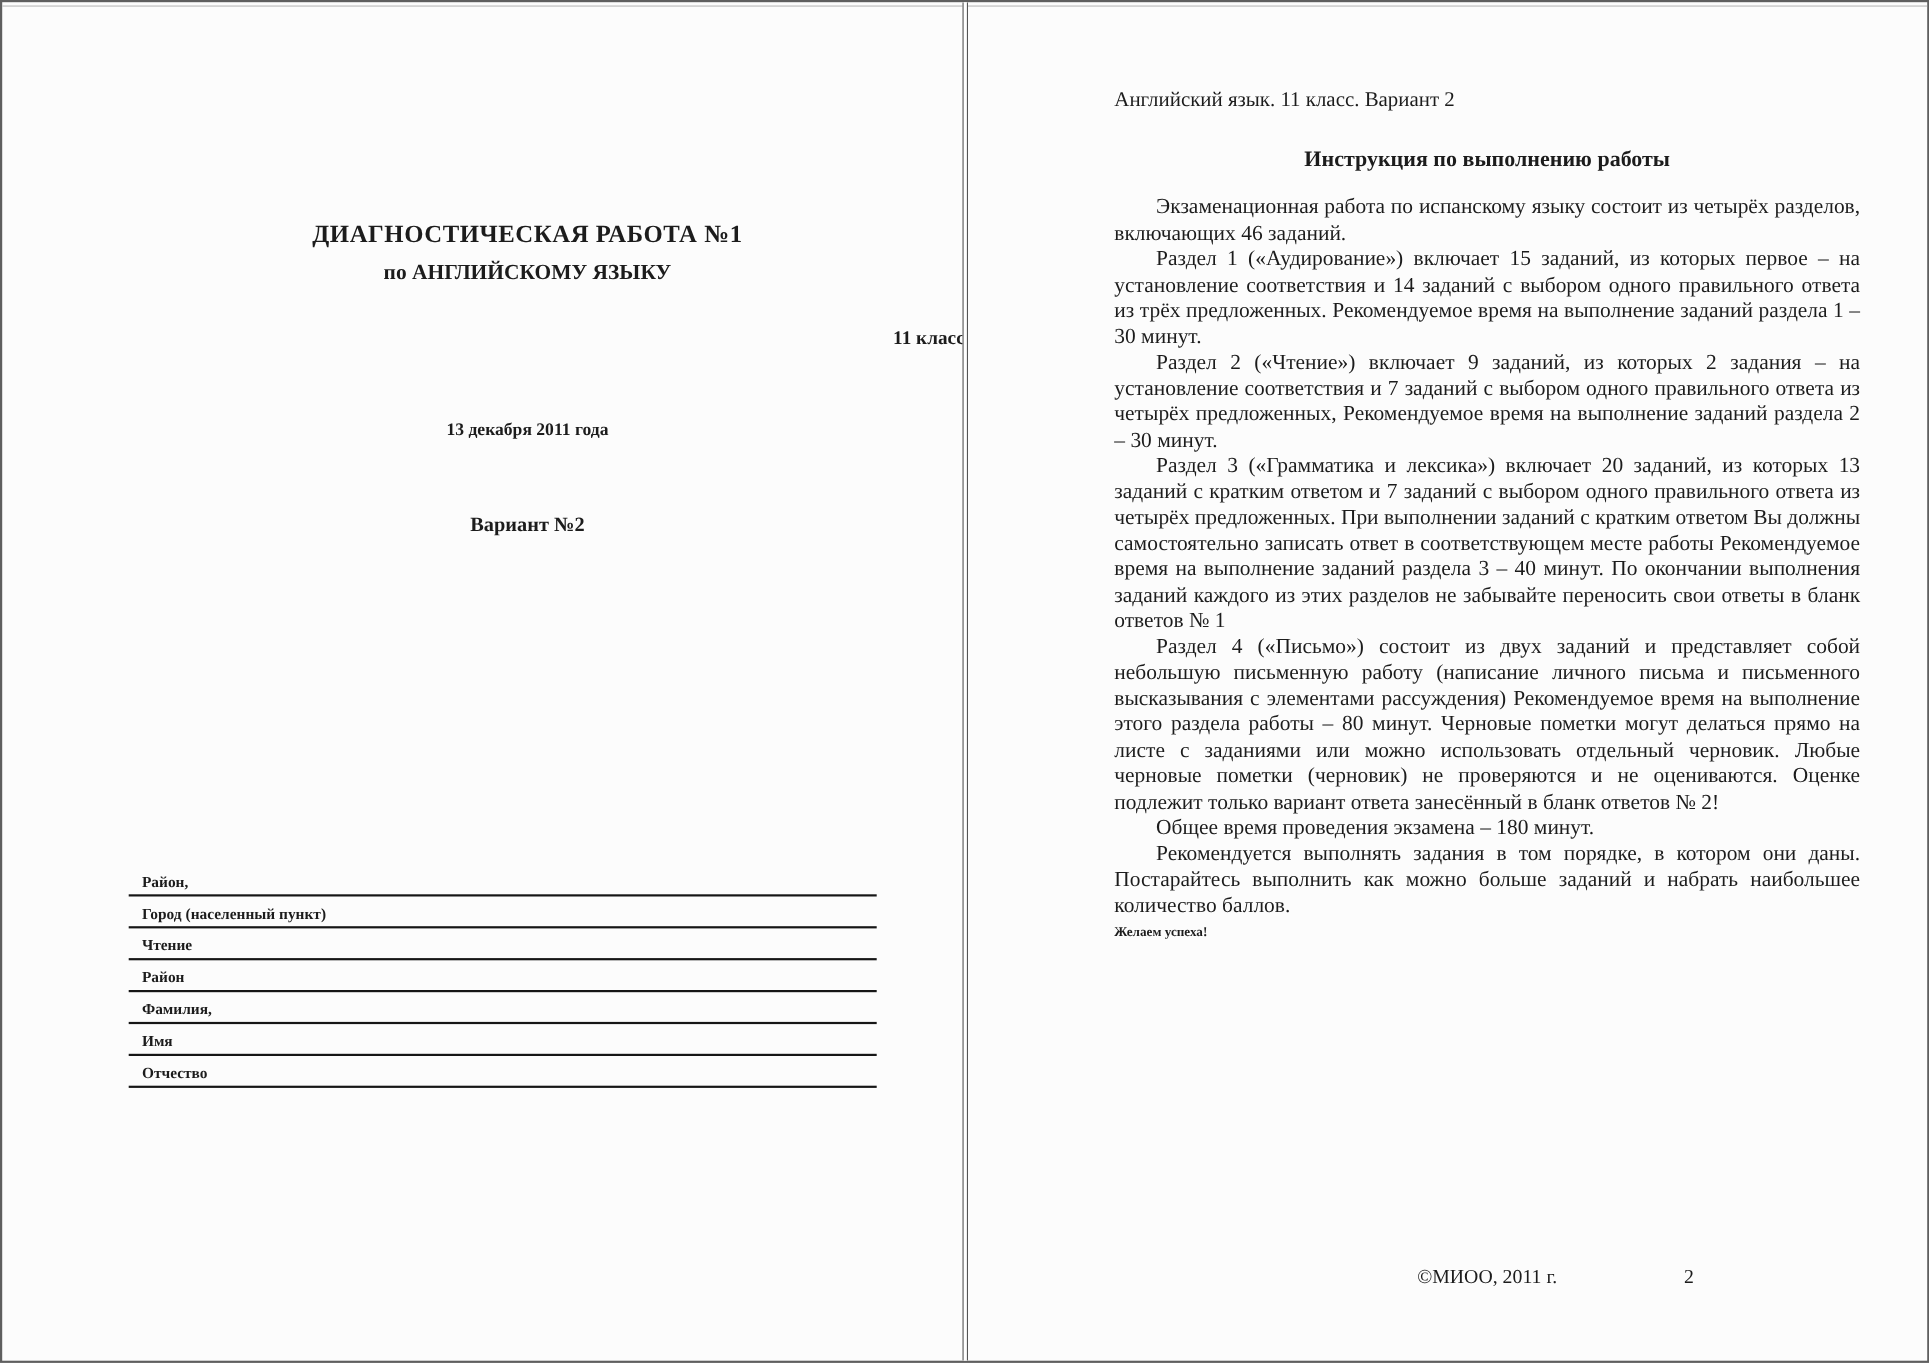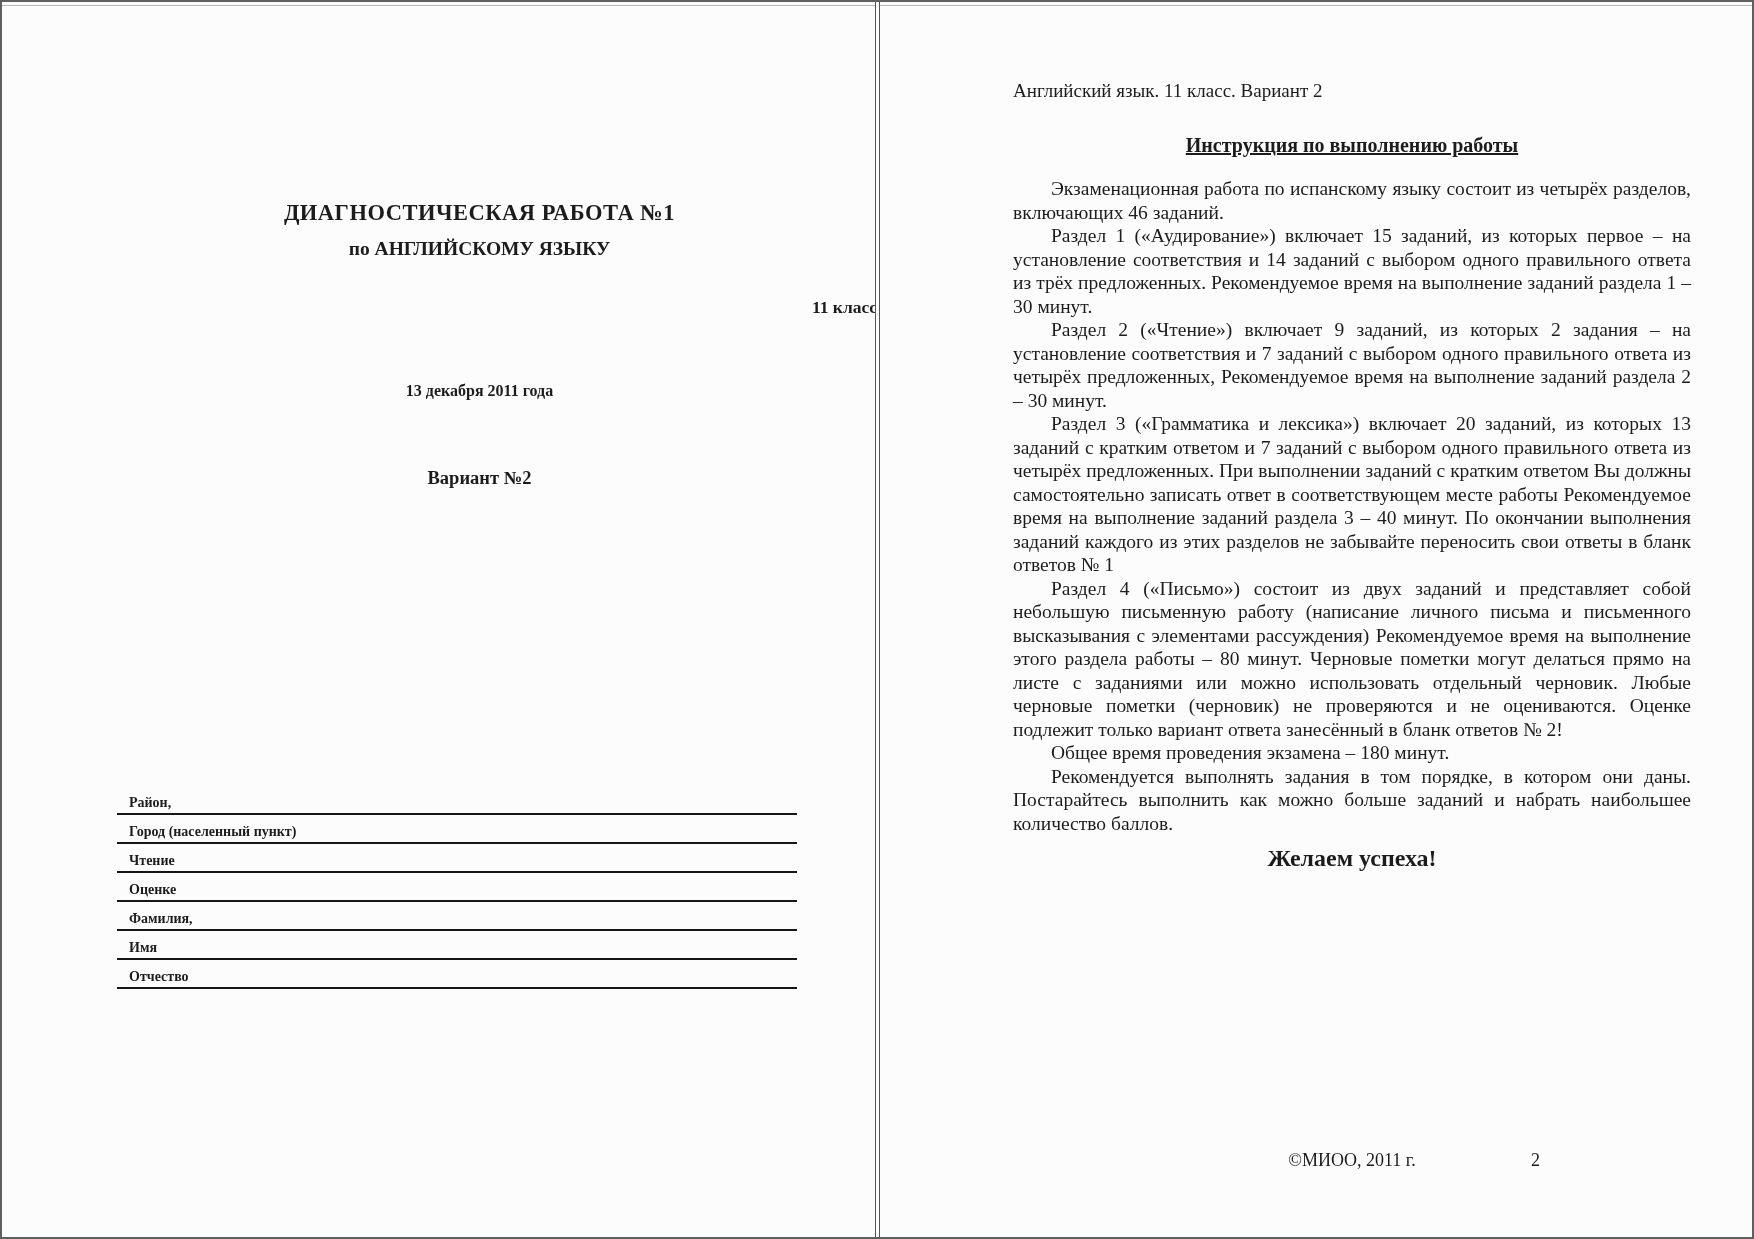--- a/index.html
+++ b/index.html
@@ -40,28 +40,28 @@
     position:absolute;left:12px;bottom:2px;
     font-weight:bold;font-size:14px;white-space:nowrap;
   }
   
   .running-header{
     position:absolute;left:132px;top:62px;
     font-size:19px;white-space:nowrap;margin-top:16px;
   }
   .instr-title{
     position:absolute;left:132px;width:678px;top:132px;
-    text-align:center;font-weight:bold;font-size:20px;text-decoration:underline;
+    text-align:center;font-weight:bold;font-size:20px;
   }
   .instr-body{
     position:absolute;left:132px;width:678px;top:175px;
     font-size:19.5px;line-height:23.5px;text-align:justify;
   }
   .instr-body p{margin:0;text-indent:38px;}
-  .wish{font-weight:bold;text-align:center;font-size:24px;text-indent:0;margin-top:12px;}
+  .wish{font-weight:bold;font-size:12px;text-indent:0;margin-top:1px;}
   .page-footer{position:absolute;left:132px;width:678px;top:1148px;font-size:18px;}
   .copyright{display:block;text-align:center;}
   .page-num{position:absolute;left:650px;top:1148px;font-size:18px;}
 </style>
 </head>
 <body>
 
 <div class="sheet">
 
   <div class="page page-left">
@@ -76,21 +76,21 @@
       <div class="form-row" style="top:783px">
         <span class="form-label">Район,</span>
       </div>
       <div class="form-row" style="top:812px">
         <span class="form-label">Город (населенный пункт)</span>
       </div>
       <div class="form-row" style="top:841px">
         <span class="form-label">Чтение</span>
       </div>
       <div class="form-row" style="top:870px">
-        <span class="form-label">Оценке</span>
+        <span class="form-label">Район</span>
       </div>
       <div class="form-row" style="top:928px">
         <span class="form-label">Имя</span>
       </div>
       <div class="form-row" style="top:899px">
         <span class="form-label">Фамилия,</span>
       </div>
       <div class="form-row" style="top:957px">
         <span class="form-label">Отчество</span>
       </div>

